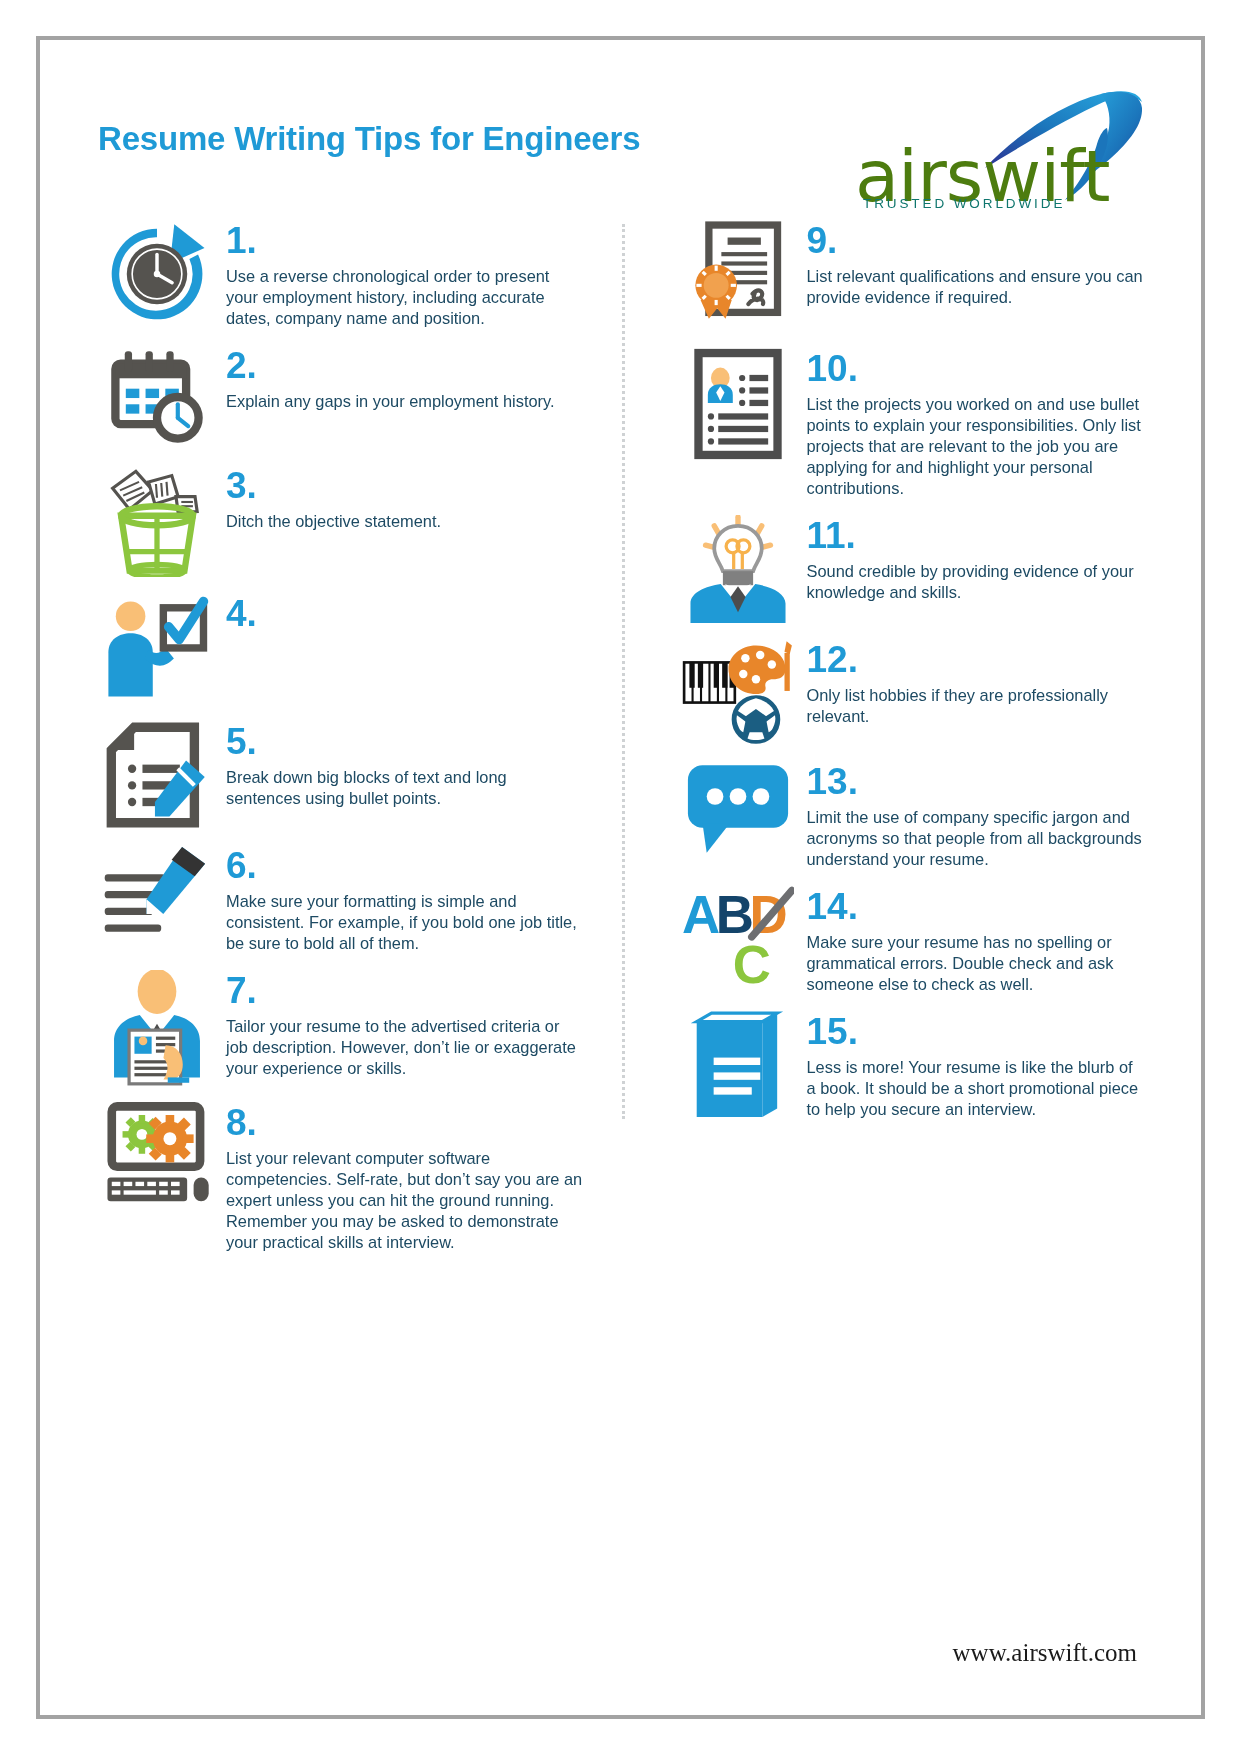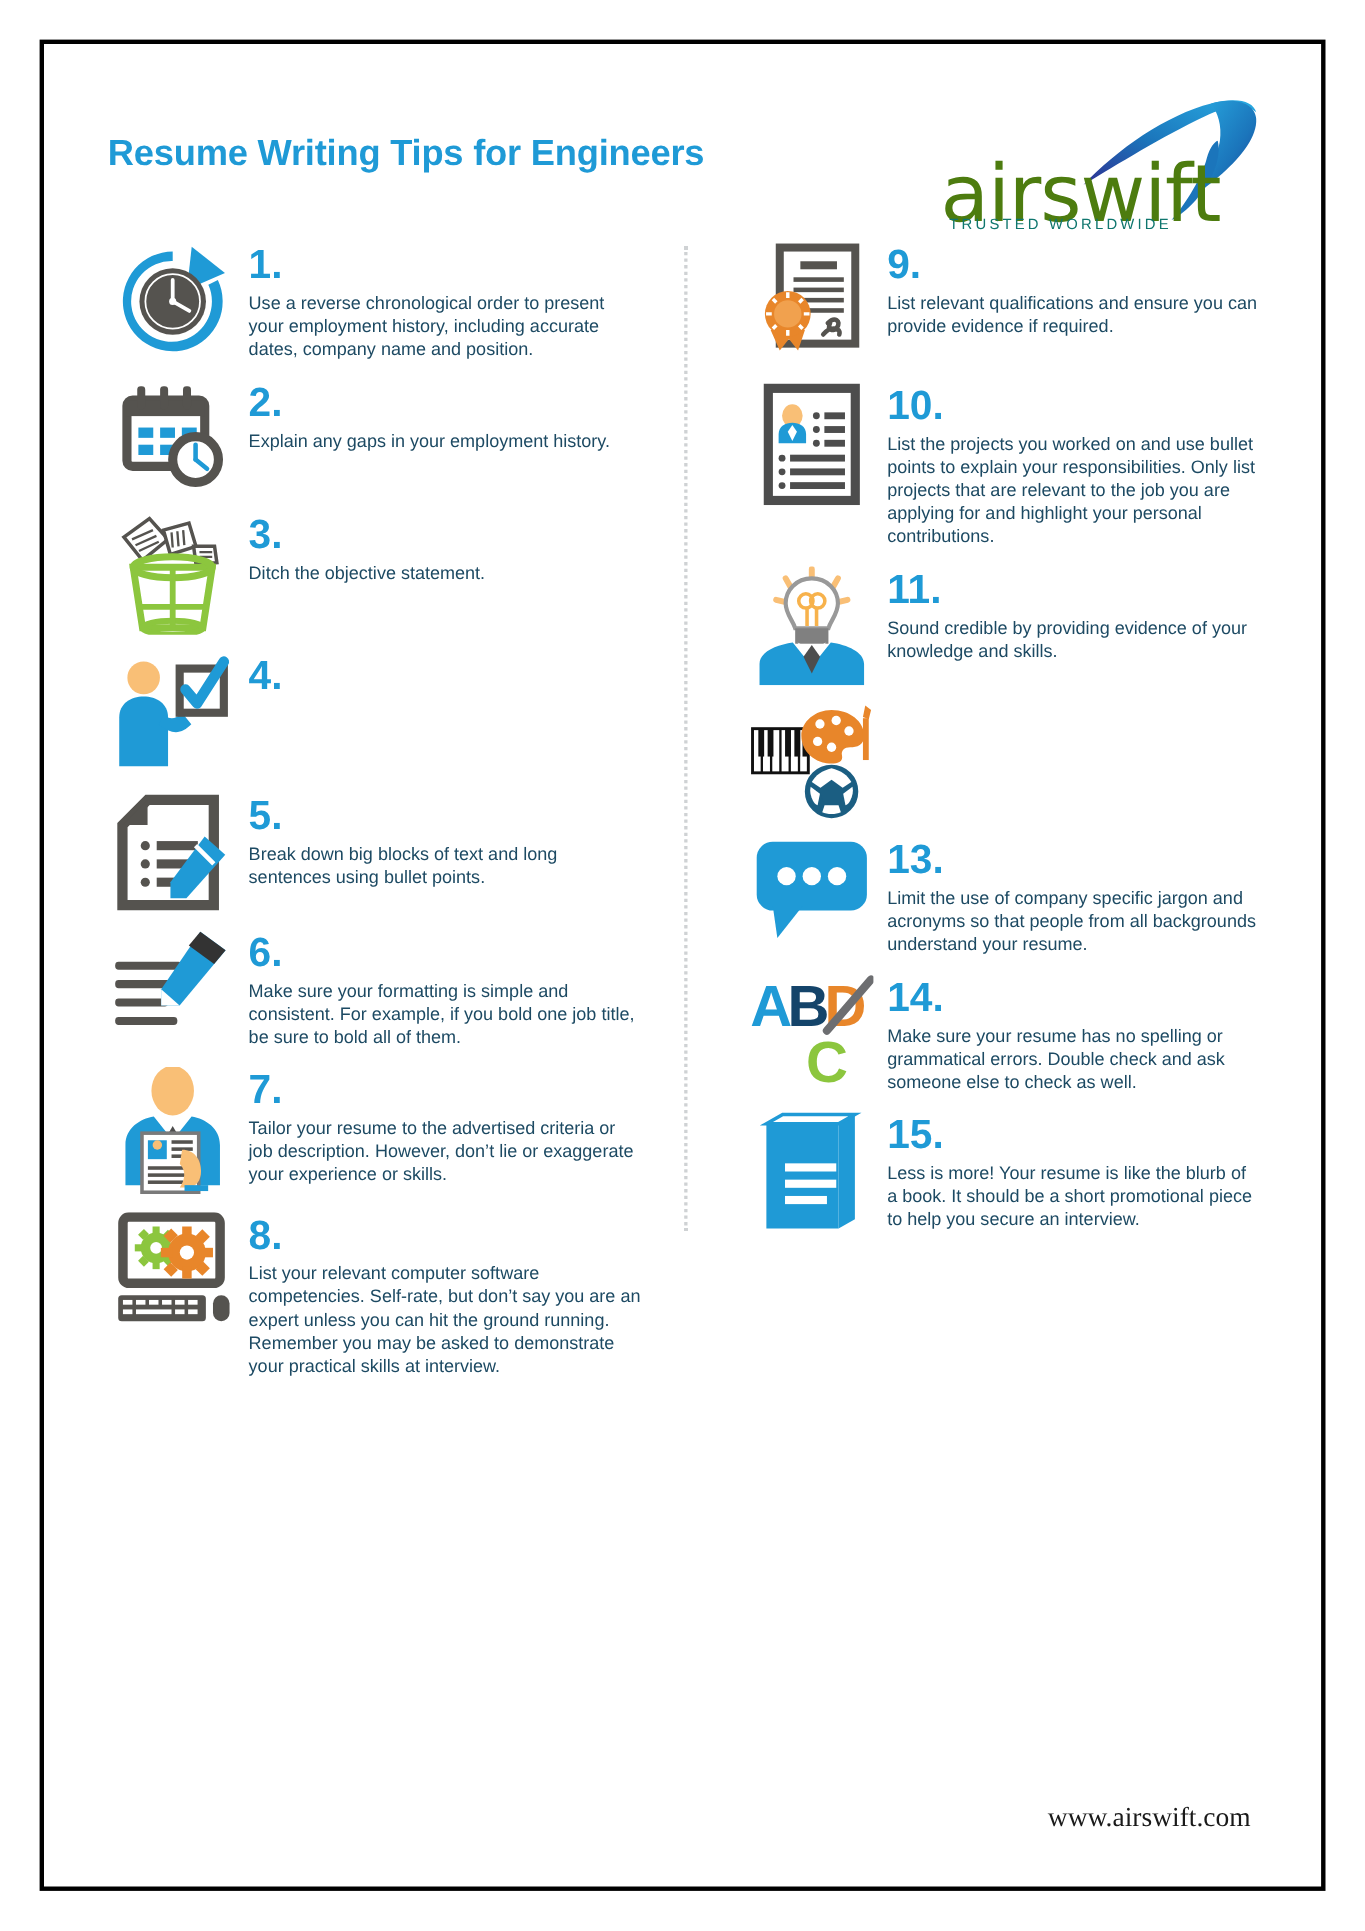--- a/index.html
+++ b/index.html
@@ -10,21 +10,21 @@
   }
   .page {
     position: relative;
     width: 1241px; height: 1755px;
     background: #ffffff;
     padding: 36px;
   }
   .frame {
     position: absolute;
     left: 36px; top: 36px; right: 36px; bottom: 36px;
-    border: 4px solid #000000;
+    border: 4px solid #a3a3a3;
     background: #fff;
   }
   .inner {
     position: absolute;
     left: 0; top: 0; right: 0; bottom: 0;
     padding: 50px 58px 20px 58px;
   }
   
   .header {
     display: flex;
@@ -502,20 +502,24 @@
              <circle cx="70" cy="76" r="22" fill="none" stroke="#1b5e82" stroke-width="2"></circle>
              <g fill="#fff">
                <path d="M70 56 C78 58 84 62 87 68 L78 74 L62 74 L53 68 C56 62 62 58 70 56 Z"></path>
                <path d="M54 84 C52 80 51 76 52 72 L60 78 L58 88 C56 87 55 86 54 84 Z"></path>
                <path d="M86 84 C88 80 89 76 88 72 L80 78 L82 88 C84 87 85 86 86 84 Z"></path>
                <path d="M62 94 C66 96 74 96 78 94 L76 88 L64 88 Z"></path>
              </g>
              <polygon points="70,66 81,74 77,86 63,86 59,74" fill="#1b5e82"></polygon>
            </svg>
          </div>
+         <div class="tip-body">
+           <div class="tip-num">12.</div>
+           <div class="tip-text">Only list hobbies if they are professionally relevant.</div>
+         </div>
        </div>
 
        <div class="tip">
          <div class="tip-icon">
            <svg width="110" height="96" viewBox="0 0 104 92">
              <rect x="4" y="4" width="96" height="60" rx="14" fill="#1f9ad6"></rect>
              <path d="M18 60 L44 60 L22 88 Z" fill="#1f9ad6"></path>
              <g fill="#fff">
                <circle cx="30" cy="34" r="8"></circle>
                <circle cx="52" cy="34" r="8"></circle>

